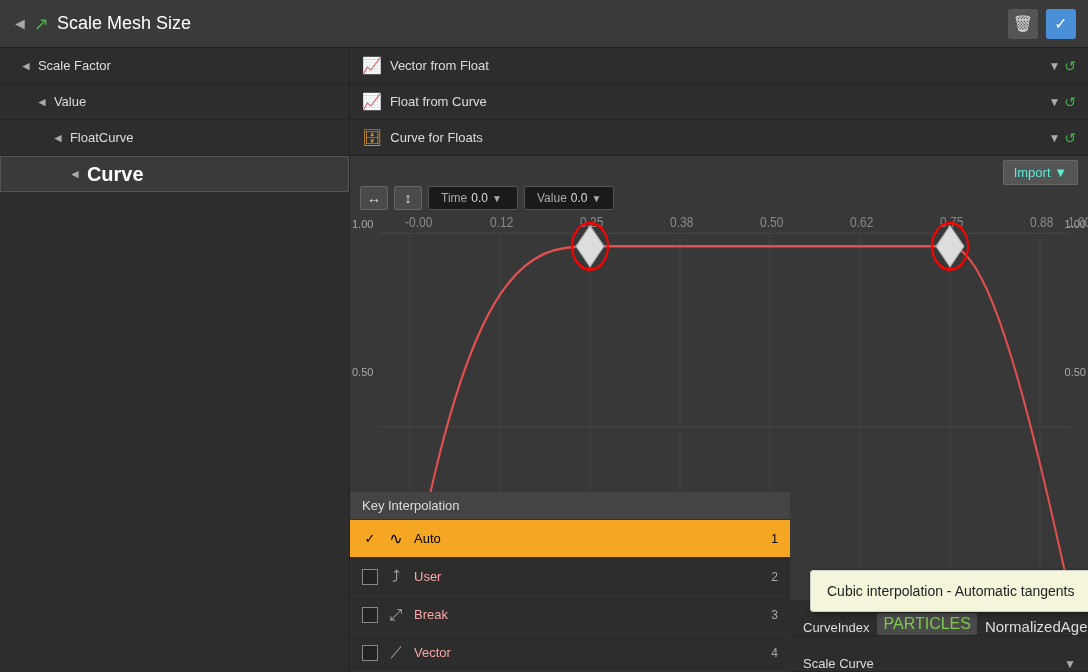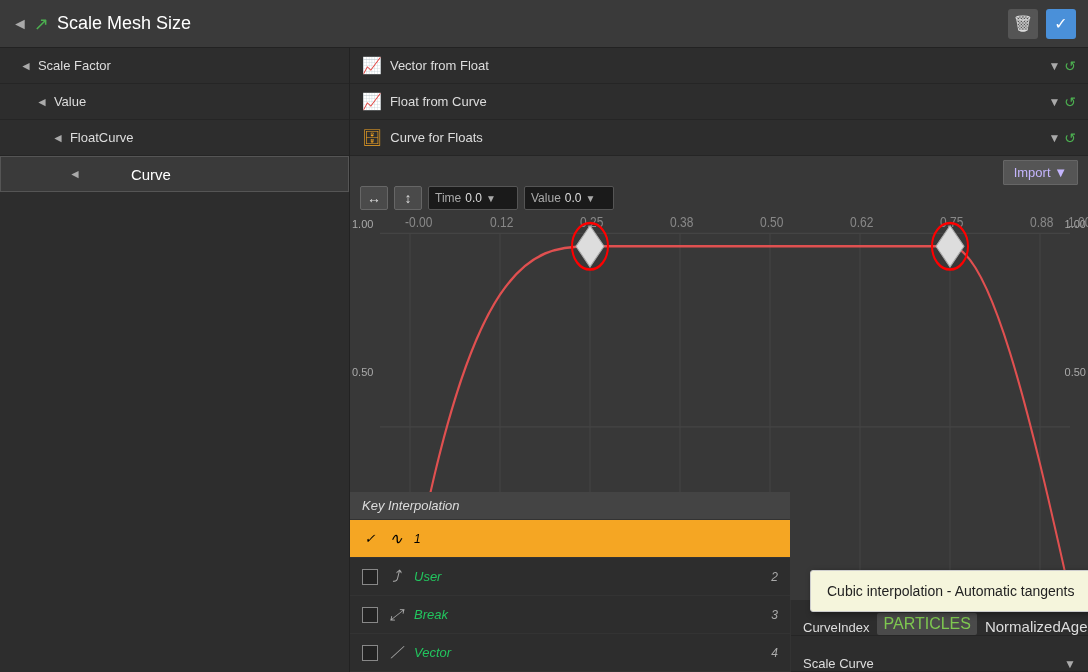--- a/index.html
+++ b/index.html
@@ -87,24 +87,23 @@
     .tree-arrow {
       color: #aaa;
       margin-right: 6px;
       font-size: 12px;
     }
     .tree-label {
       color: #ddd;
       font-size: 13px;
     }
     .tree-label.bold {
-      font-weight: normal;
-      font-size: 15px;
+      font-weight: bold;
+      font-size: 20px;
       color: #fff;
-      margin-left: 44px;
     }
     .indent1 { padding-left: 20px; }
     .indent2 { padding-left: 36px; }
     .indent3 { padding-left: 52px; }
     .indent4 { padding-left: 68px; }
 
     .curve-row {
       background: #3a3a3a;
       border: 1px solid #555;
     }
@@ -163,21 +162,21 @@
 
     .curve-toolbar {
       position: absolute;
       top: 4px;
       right: 10px;
       z-index: 10;
     }
     .import-btn {
       background: #555;
       border: 1px solid #666;
-      color: #c4b5fd;
+      color: #5eead4;
       padding: 4px 10px;
       cursor: pointer;
       font-size: 13px;
       border-radius: 1px;
     }
 
     .curve-controls {
       position: absolute;
       top: 30px;
       left: 10px;
@@ -196,21 +195,21 @@
       align-items: center;
       justify-content: center;
       cursor: pointer;
       font-size: 14px;
       border-radius: 2px;
     }
     .ctrl-field {
       background: #1a1a1a;
       border: 1px solid #555;
       color: #ddd;
-      padding: 2px 6px;
+      padding: 2px 12px;
       height: 24px;
       display: flex;
       align-items: center;
       gap: 4px;
       border-radius: 2px;
       min-width: 90px;
     }
     .ctrl-field-label {
       color: #aaa;
       font-size: 12px;
@@ -273,21 +272,21 @@
     }
     .interp-icon {
       font-size: 16px;
       color: #aaa;
       width: 20px;
       text-align: center;
     }
     .interp-item.active .interp-icon { color: #000; }
     .interp-label {
       flex: 1;
-      color: #22c55e;
+      color: #fca5a5;
     }
     .interp-num {
       color: #aaa;
       font-size: 12px;
     }
     .info-row {
       display: flex;
       align-items: flex-end;
       height: 36px;
       padding: 0 12px;
@@ -478,28 +477,29 @@
         <circle cx="60" cy="340" r="18" fill="none" stroke="red" stroke-width="2"></circle>
         <circle cx="240" cy="70" r="18" fill="none" stroke="red" stroke-width="2"></circle>
         <circle cx="600" cy="70" r="18" fill="none" stroke="red" stroke-width="2"></circle>
         <circle cx="720" cy="340" r="18" fill="none" stroke="red" stroke-width="2"></circle>
 
         <rect x="228" y="328" width="16" height="16" fill="#4a90d9"></rect>
 
         <polygon points="60,350 72,370 48,370" fill="#f5a623" stroke="none"></polygon>
       </svg>
 
-      <div style="position:absolute; bottom:0; left:0; width:440px; background:#2d2d2d; z-index:20;font-style:italic;">
+      <div style="position:absolute; bottom:0; left:0; width:440px; background:#2d2d2d; z-index:20;">
         <div class="key-interp-header">
           <span>Key Interpolation</span>
         </div>
 
         <div class="interp-item active">
           <div class="interp-checkbox checked">✓</div>
           <span class="interp-icon">∿</span>
+          <span class="interp-label">Auto</span>
           <span class="interp-num">1</span>
         </div>
 
         <div class="interp-item">
           <div class="interp-checkbox"></div>
           <span class="interp-icon">⤴</span>
           <span class="interp-label">User</span>
           <span class="interp-num">2</span>
         </div>
 

